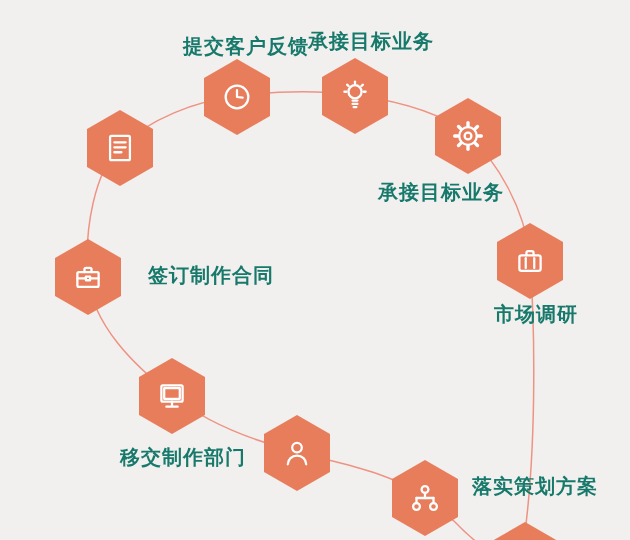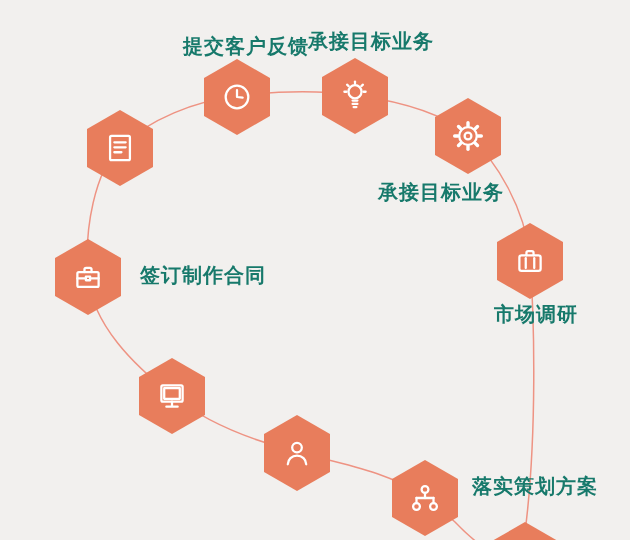--- a/index.html
+++ b/index.html
@@ -120,30 +120,31 @@
 
   <div class="hex" style="left:55px;top:239px">
     <svg viewBox="0 0 24 24">
       <rect x="4.5" y="8.5" width="15" height="10.5" rx="1"></rect>
       <path d="M9.5 8.5 V6.7 a1.2 1.2 0 0 1 1.2 -1.2 h2.6 a1.2 1.2 0 0 1 1.2 1.2 V8.5"></path>
       <line x1="4.5" y1="13" x2="10.5" y2="13"></line>
       <line x1="13.5" y1="13" x2="19.5" y2="13"></line>
       <rect x="10.5" y="11.7" width="3" height="2.6"></rect>
     </svg>
   </div>
-  <div class="label" style="left:140px;top:262px">签订制作合同</div>
+  <div class="label" style="left:148px;top:262px">签订制作合同</div>
 
   <div class="hex" style="left:139px;top:358px">
     <svg viewBox="0 0 24 24">
       <rect x="4.5" y="4.5" width="15" height="11.5" rx="1"></rect>
       <rect x="6.5" y="6.5" width="11" height="7.5"></rect>
       <line x1="12" y1="16" x2="12" y2="19"></line>
       <line x1="8" y1="19.5" x2="16" y2="19.5"></line>
     </svg>
   </div>
+  <div class="label" style="left:120px;top:444px">移交制作部门</div>
 
   <div class="hex" style="left:264px;top:415px">
     <svg viewBox="0 0 24 24">
       <circle cx="12" cy="8.2" r="3.4"></circle>
       <path d="M5.5 20 a6.5 6.2 0 0 1 13 0"></path>
     </svg>
   </div>
 
   <div class="hex" style="left:392px;top:460px">
     <svg viewBox="0 0 24 24">

